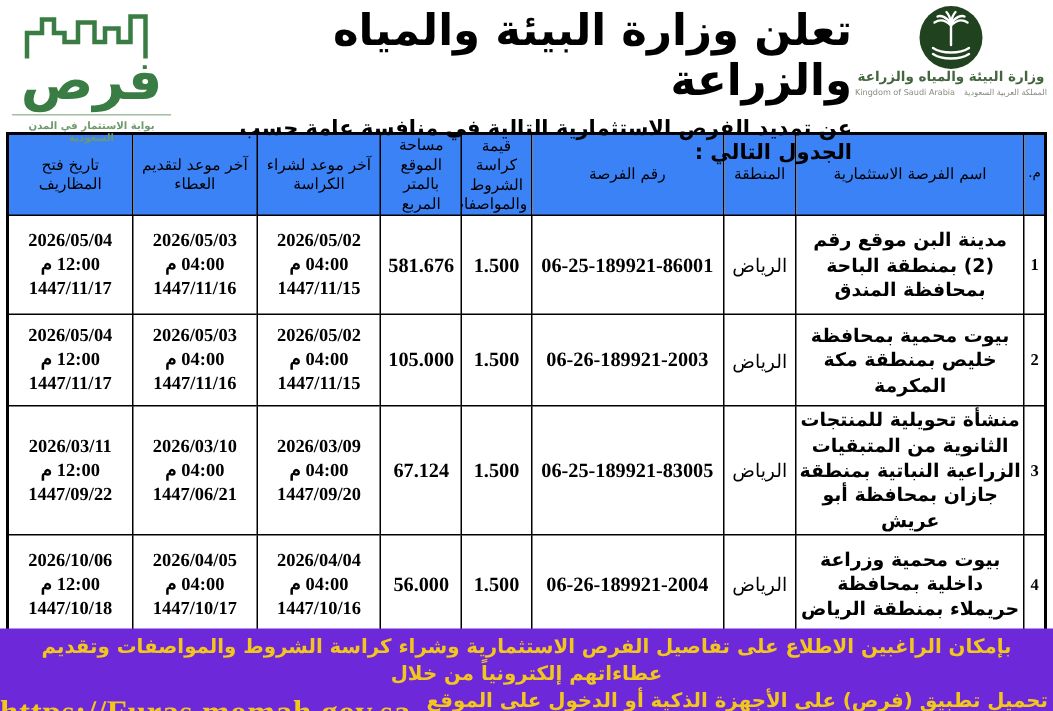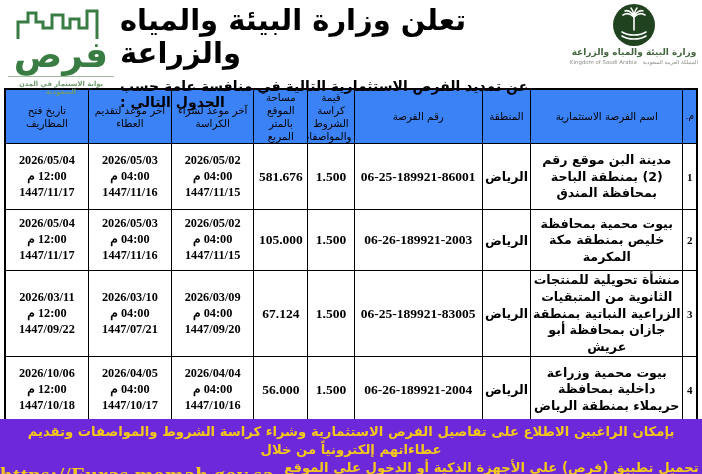--- a/index.html
+++ b/index.html
@@ -8,35 +8,35 @@
     background:#ffffff;direction:rtl;
     font-family:"DejaVu Sans",sans-serif;color:#000;
   }
   
   .header{display:flex;height:88px;box-sizing:border-box;padding:2px 2px 0 2px;}
   .ministry{width:132px;text-align:center;padding-top:1px;flex:none;}
   .emblem{display:block;margin:0 auto;}
   .m-ar{font-size:9px;font-weight:bold;color:#44663f;line-height:1.15;}
   .m-en{font-size:6.6px;font-weight:bold;color:#44663f;line-height:1.2;}
   .m-kg{font-size:5.4px;color:#8b8b85;margin-top:2px;display:flex;justify-content:center;gap:6px;}
-  .center{flex:1;text-align:left;padding-top:2px;}
+  .center{flex:1;text-align:right;padding-top:2px;}
   .title{font-size:29px;font-weight:bold;letter-spacing:-0.5px;line-height:1.15;}
   .subtitle{font-size:14px;font-weight:bold;margin-top:7px;}
   .furas{width:118px;flex:none;text-align:center;padding-top:4px;}
   .furas-word{font-size:36px;font-weight:bold;color:#3a7d44;line-height:0.85;margin-top:-4px;}
   .furas-tag{font-size:6.8px;font-weight:bold;color:#6f9b6f;border-top:1.5px solid #9fbf9f;
              margin:5px 6px 0 6px;padding-top:3px;}
   
   .tblwrap{padding:0 4px;}
   table{border-collapse:collapse;table-layout:fixed;width:694px;border:2.5px solid #000;background:#fff;}
   th,td{border:1px solid #000;padding:1px 2px;text-align:center;vertical-align:middle;
         box-sizing:border-box;overflow:hidden;}
   th{font-size:10.3px;font-weight:normal;line-height:1.25;background:#3b82f6;}
   .name-cell{font-size:12.6px;font-weight:bold;line-height:1.32;}
-  .region-cell{font-size:12.5px;font-weight:bold;}
+  .region-cell{font-size:12.5px;font-weight:normal;}
   .opp-cell{font-family:"Liberation Serif",serif;font-weight:bold;font-size:13.5px;
             direction:ltr;unicode-bidi:isolate;}
   .num-cell{font-family:"Liberation Serif",serif;font-weight:bold;font-size:13.5px;}
   .date-cell span{display:block;font-family:"Liberation Serif",serif;font-weight:bold;
                   font-size:12.3px;line-height:1.3;}
   .idx-cell{font-family:"Liberation Serif",serif;font-weight:bold;font-size:11px;padding:0;}
   .idx-head{font-size:9px;padding:0;}
   
   .banner{position:absolute;left:0;right:0;bottom:0;height:55px;background:#6d28d9;
           color:#f2c71d;text-align:center;box-sizing:border-box;padding-top:4px;}
@@ -169,21 +169,21 @@
     <td class="num-cell">1.500</td>
     <td class="num-cell">67.124</td>
     <td class="date-cell">
       <span>2026/03/09</span>
       <span>04:00 م</span>
       <span>1447/09/20</span>
     </td>
     <td class="date-cell">
       <span>2026/03/10</span>
       <span>04:00 م</span>
-      <span>1447/07/21</span>
+      <span>1447/06/21</span>
     </td>
     <td class="date-cell">
       <span>2026/03/11</span>
       <span>12:00 م</span>
       <span>1447/09/22</span>
     </td>
   </tr>
 
   <tr style="height:66px">
     <td class="idx-cell">4</td>

